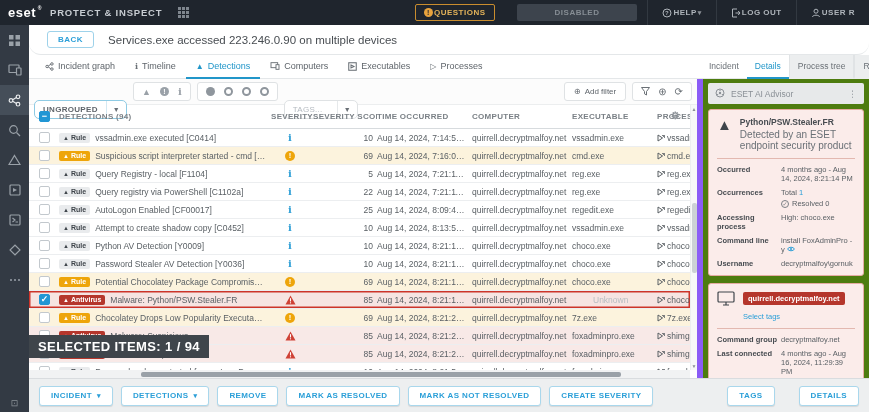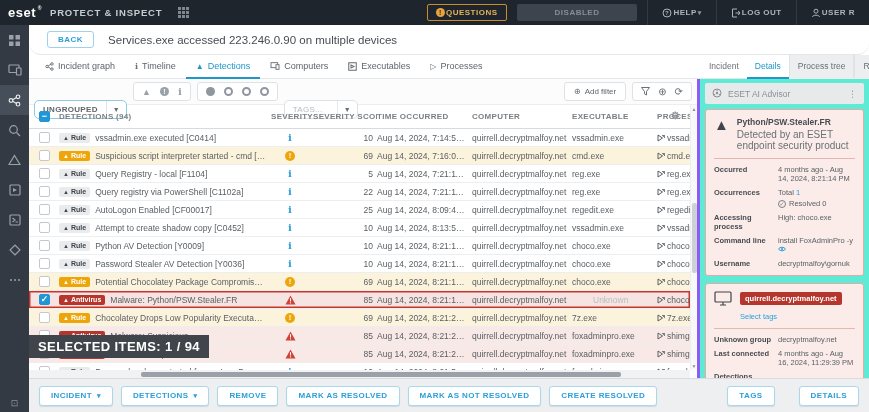--- a/index.html
+++ b/index.html
@@ -14,21 +14,21 @@
   .eset-logo sup { font-size:5px; position:absolute; top:0; right:-6px; color:#fff; }
   .product-name { color:#c7ccd1; font-size:9.5px; font-weight:bold; letter-spacing:.8px; margin-left:14px; }
   .apps-grid { margin-left:16px; display:grid; grid-template-columns:repeat(3,3px); grid-gap:1px; cursor:pointer; }
   .apps-grid i { width:3px; height:3px; background:#7f868e; display:block; }
   .top-right { margin-left:auto; display:flex; align-items:center; height:100%; }
   .top-btn { display:flex; align-items:center; gap:1px; font-size:8px; font-weight:bold; letter-spacing:.5px;
              color:#aeb4ba; padding:0 14px; height:100%; cursor:pointer; border-left:1px solid #323941; }
   .q-btn { border:1px solid #c98d2e; border-radius:2px; color:#e3b35a; height:17px; padding:0 8px; margin-right:10px; border-left:1px solid #c98d2e; }
   .q-ic { width:9px; height:9px; border-radius:50%; background:#e8a33d; color:#1f252d; font-size:7px; font-weight:bold;
           display:flex; align-items:center; justify-content:center; }
-  .dis-btn { background:#3d444d; color:#868d94; border-radius:2px; height:17px; padding:0 38px; margin-right:10px; border-left:none; }
+  .dis-btn { background:#3d444d; color:#868d94; border-radius:2px; height:17px; padding:0 38px; margin-right:10px; border-left:none;margin-left:12px; }
   .chev { font-size:7px; color:#8a9096; }
   .ic-svg { display:inline-flex; }
 
   
   .sidebar { position:absolute; left:0; top:25px; width:29px; height:387px; background:#333a44; }
   .side-item { width:29px; height:30px; display:flex; align-items:center; justify-content:center; cursor:pointer; color:#9aa1a8; }
   .side-item.active { background:#454e59; color:#e8eaec; }
   .side-item svg { stroke:currentColor; fill:none; stroke-width:1.2; }
   .side-bottom { position:absolute; bottom:4px; left:0; width:29px; display:flex; justify-content:center; color:#8a9096; font-size:9px; cursor:pointer; }
 
@@ -122,22 +122,22 @@
 
   
   .bottom-bar { position:absolute; left:0; top:353px; width:840px; height:34px; background:#edeff0; border-top:1px solid #d9dcdf;
                 display:flex; align-items:center; padding:0 10px; gap:8px; }
   .btn-blue { display:inline-flex; align-items:center; gap:5px; padding:0 11px; height:20px; background:#fff;
               border:1px solid #a9d7ec; border-radius:3px; color:#2b9fd8; font-size:8px; font-weight:bold;
               letter-spacing:.4px; box-shadow:0 1px 1px rgba(0,0,0,.10); cursor:pointer; white-space:nowrap; }
   .bb-right { margin-left:auto; display:flex; gap:24px; }
 
   
-  .right-panel { position:absolute; left:668px; top:54px; width:172px; height:299px; background:#5eead4; overflow:hidden;
-                 border-left:3px solid #8b5cf6; }
+  .right-panel { position:absolute; left:668px; top:54px; width:172px; height:299px; background:#4d7c0f; overflow:hidden;
+                 border-left:6px solid #8b5cf6; }
   .ai-bar { margin:4px 5px 5px 5px; height:21px; background:#e7e9ea; border-radius:2px; display:flex; align-items:center;
             padding:0 7px; gap:6px; color:#8a9096; font-size:8.5px; cursor:pointer; }
   .ai-bar .kebab { margin-left:auto; font-size:9px; }
   .pcard { margin:0 5px 7px 5px; background:#fbecea; border:1px solid #e5aba2; border-radius:3px; padding:7px 8px; }
   .pcard-head { display:flex; gap:8px; align-items:flex-start; }
   .pc-tri { color:#3f454b; font-size:15px; line-height:1; }
   .pc-title { font-size:8.5px; font-weight:bold; color:#474c51; }
   .pc-sub { font-size:10px; color:#6a7076; margin-top:2px; }
   .pc-div { border-top:1px solid #e3b8b0; margin:7px 0 6px 0; }
   .frow { display:flex; font-size:7.5px; margin-bottom:5px; }
@@ -855,38 +855,38 @@
                 <rect x="1" y="1" width="16" height="10" rx="1" fill="none" stroke="#3f454b" stroke-width="1.2"></rect>
                 <path d="M6 14 H12 M9 11 V14" stroke="#3f454b" stroke-width="1.2"></path>
               </svg></span>
           <div>
             <span class="comp-badge">quirrell.decryptmalfoy.net</span>
             <div class="sel-tags link">Select tags</div>
           </div>
         </div>
         <div class="pc-div"></div>
         <div class="frow">
-          <div class="fl">Unknown group</div>
+          <div class="fl">Command group</div>
           <div class="fv">decryptmalfoy.net</div>
         </div>
         <div class="frow">
           <div class="fl">Last connected</div>
           <div class="fv">4 months ago - Aug 16, 2024, 11:29:39 PM</div>
         </div>
         <div class="pdet-lbl">Detections</div>
 
       </div>
     </div>
 
     <div class="bottom-bar" id="bottomBar">
         <button class="btn-blue">INCIDENT <span class="chev" style="color:#2b9fd8">▾</span></button>
         <button class="btn-blue">DETECTIONS <span class="chev" style="color:#2b9fd8">▾</span></button>
         <button class="btn-blue">REMOVE</button>
         <button class="btn-blue">MARK AS RESOLVED</button>
         <button class="btn-blue">MARK AS NOT RESOLVED</button>
-        <button class="btn-blue">CREATE RESOLVED</button>
+        <button class="btn-blue">CREATE SEVERITY</button>
         <div class="bb-right">
           <button class="btn-blue">TAGS</button>
           <button class="btn-blue">DETAILS</button>
         </div>
       </div>
   </div>
 </div>
 
 </body></html>

